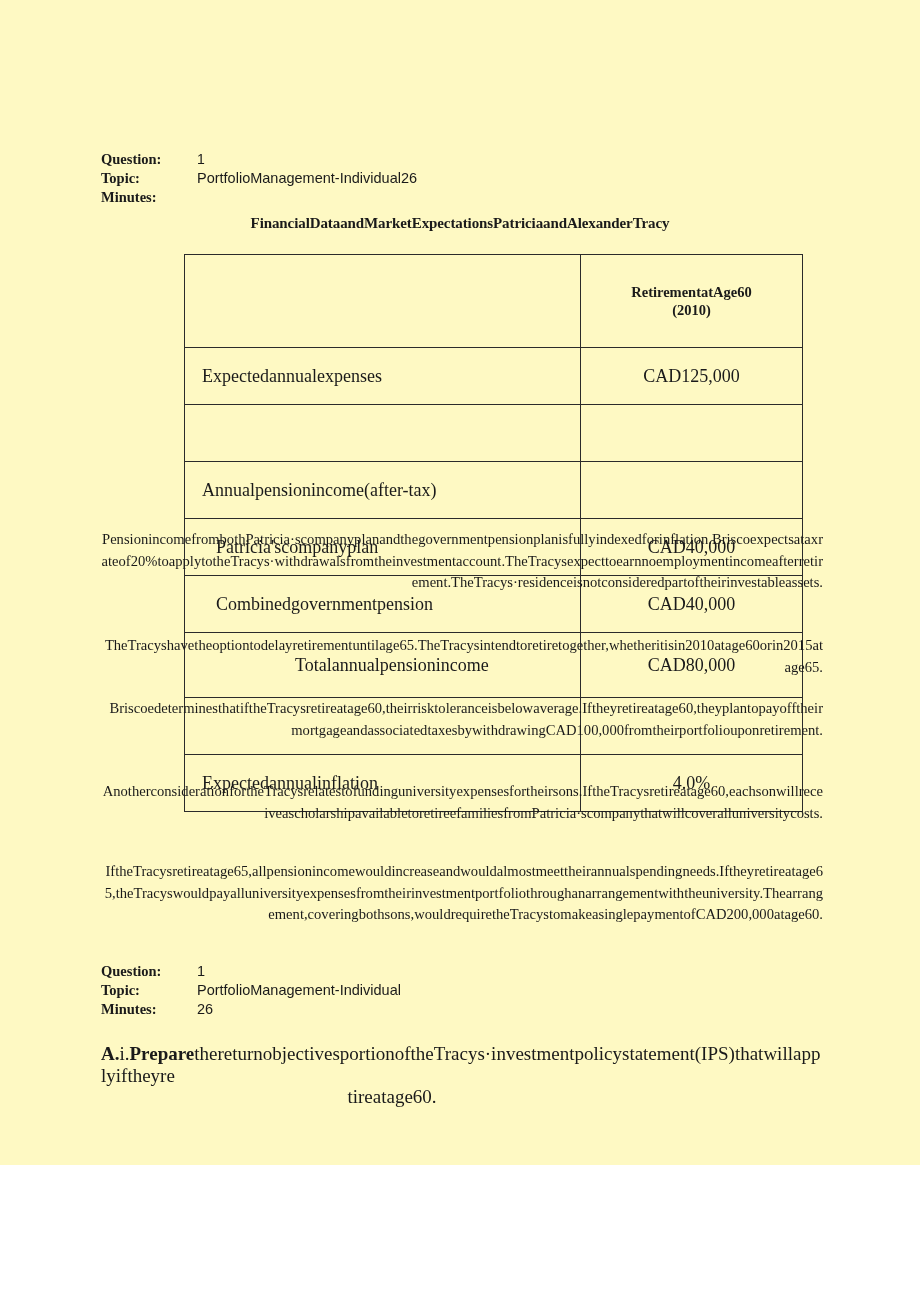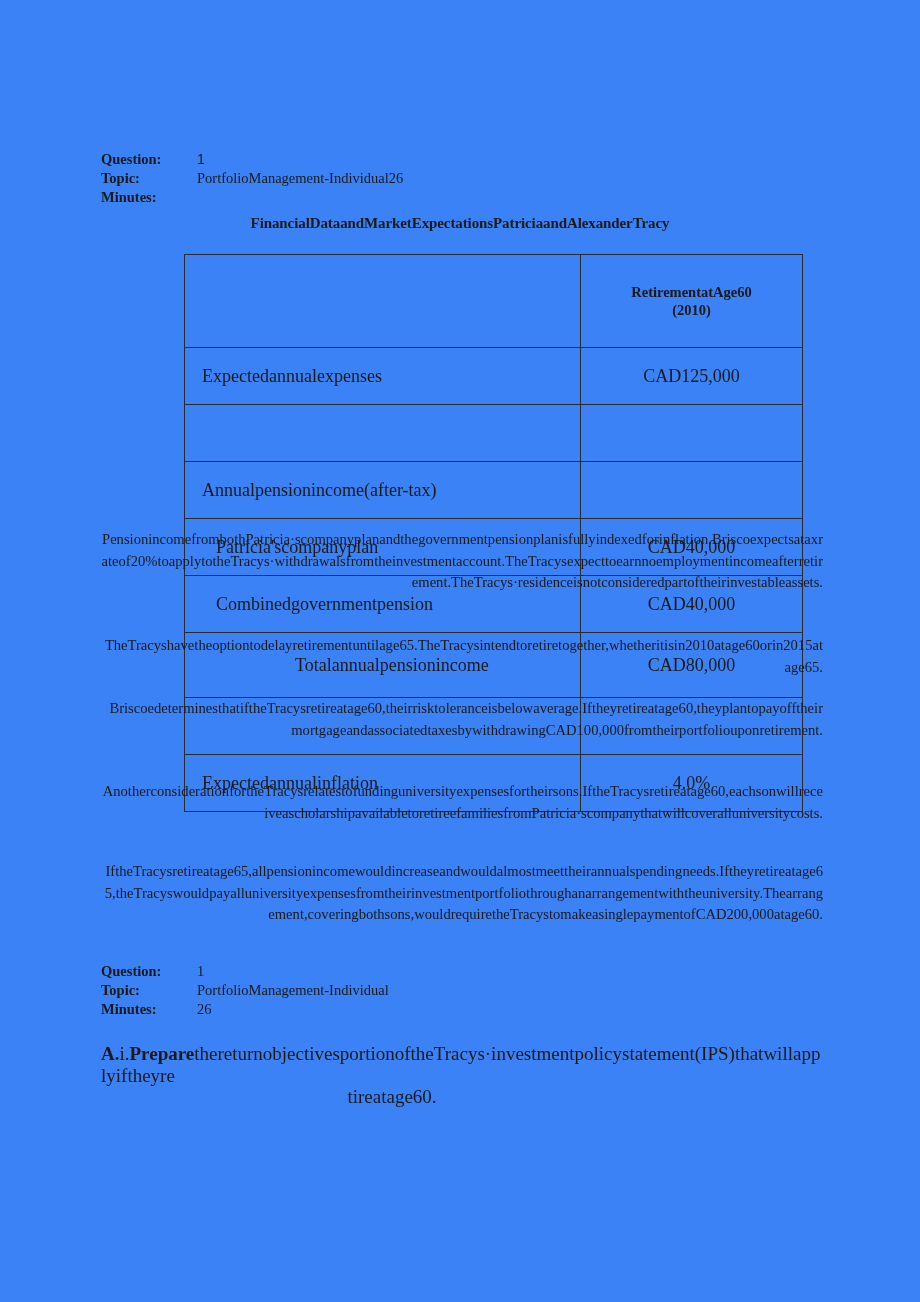--- a/index.html
+++ b/index.html
@@ -8,22 +8,22 @@
     padding: 0;
     background: #ffffff;
   }
   body {
     font-family: "Liberation Serif", "DejaVu Serif", serif;
     color: #1a1a1a;
   }
   .page {
     position: relative;
     width: 920px;
-    height: 1302px;
-    background: #3b82f6;
+    height: 1165px;
+    background: #fef9c3;
     overflow: hidden;
   }
 
   
   .meta-block {
     position: absolute;
     font-size: 14.5px;
     line-height: 19px;
   }
   .meta-row {
@@ -31,21 +31,21 @@
     align-items: baseline;
     white-space: pre;
   }
   .meta-label {
     font-family: "Liberation Serif", "DejaVu Serif", serif;
     font-weight: bold;
     width: 96px;
     flex: 0 0 96px;
   }
   .meta-value {
-    font-family: Liberation Serif, serif;
+    font-family: Liberation Sans, sans-serif;
     font-weight: normal;
   }
   .meta-value.sans {
     font-family: "Liberation Sans", "DejaVu Sans", sans-serif;
     font-size: 14px;
   }
 
   
   .exhibit-title-wrap {
     position: absolute;

